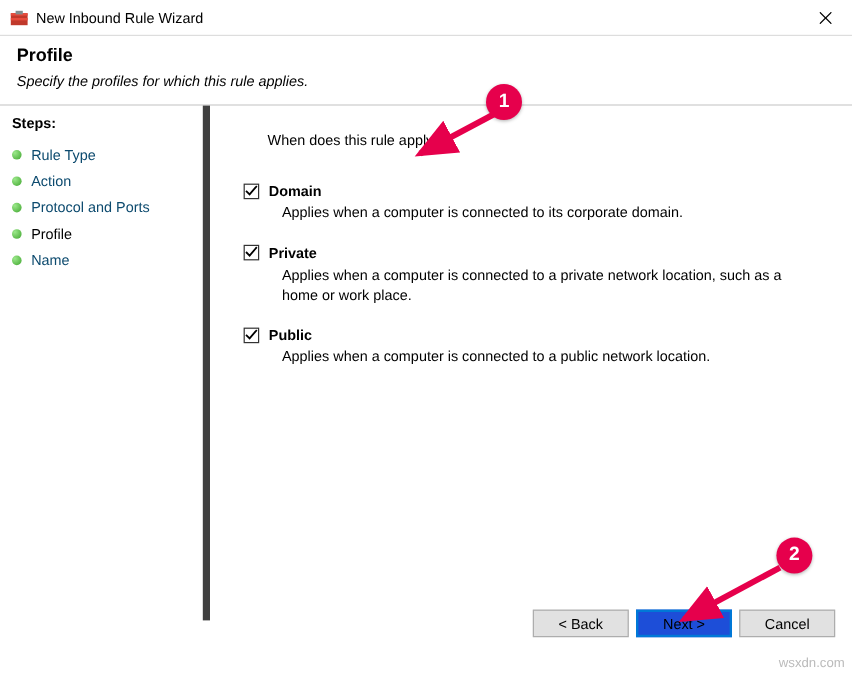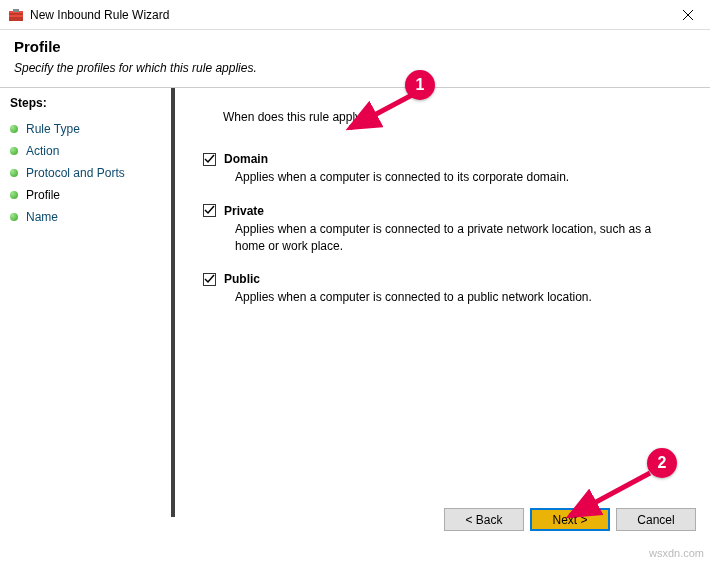--- a/index.html
+++ b/index.html
@@ -50,21 +50,21 @@
     font-style: italic;
   }
   .body {
     display: flex;
     border-top: 1px solid #ccc;
     height: 430px;
   }
   .sidebar {
     width: 175px;
     padding: 8px 10px;
-    border-right: 4px solid #404040;
+    border-right: 6px solid #404040;
   }
   .sidebar .steps-label {
     font-weight: bold;
     margin-bottom: 8px;
   }
   .step-item {
     display: flex;
     align-items: center;
     padding: 4px 0;
     cursor: pointer;
@@ -124,21 +124,21 @@
     height: 23px;
     border: 1px solid #adadad;
     background: #e1e1e1;
     font-size: 12px;
     font-family: inherit;
     padding: 0 20px;
     cursor: pointer;
   }
   .btn.primary {
     border: 2px solid #0078d7;
-    background: #eab308;
+    background: #1d4ed8;
   }
   .watermark {
     position: absolute;
     bottom: 6px;
     right: 6px;
     font-size: 11px;
     color: #bbb;
   }
   
   .anno-badge {

